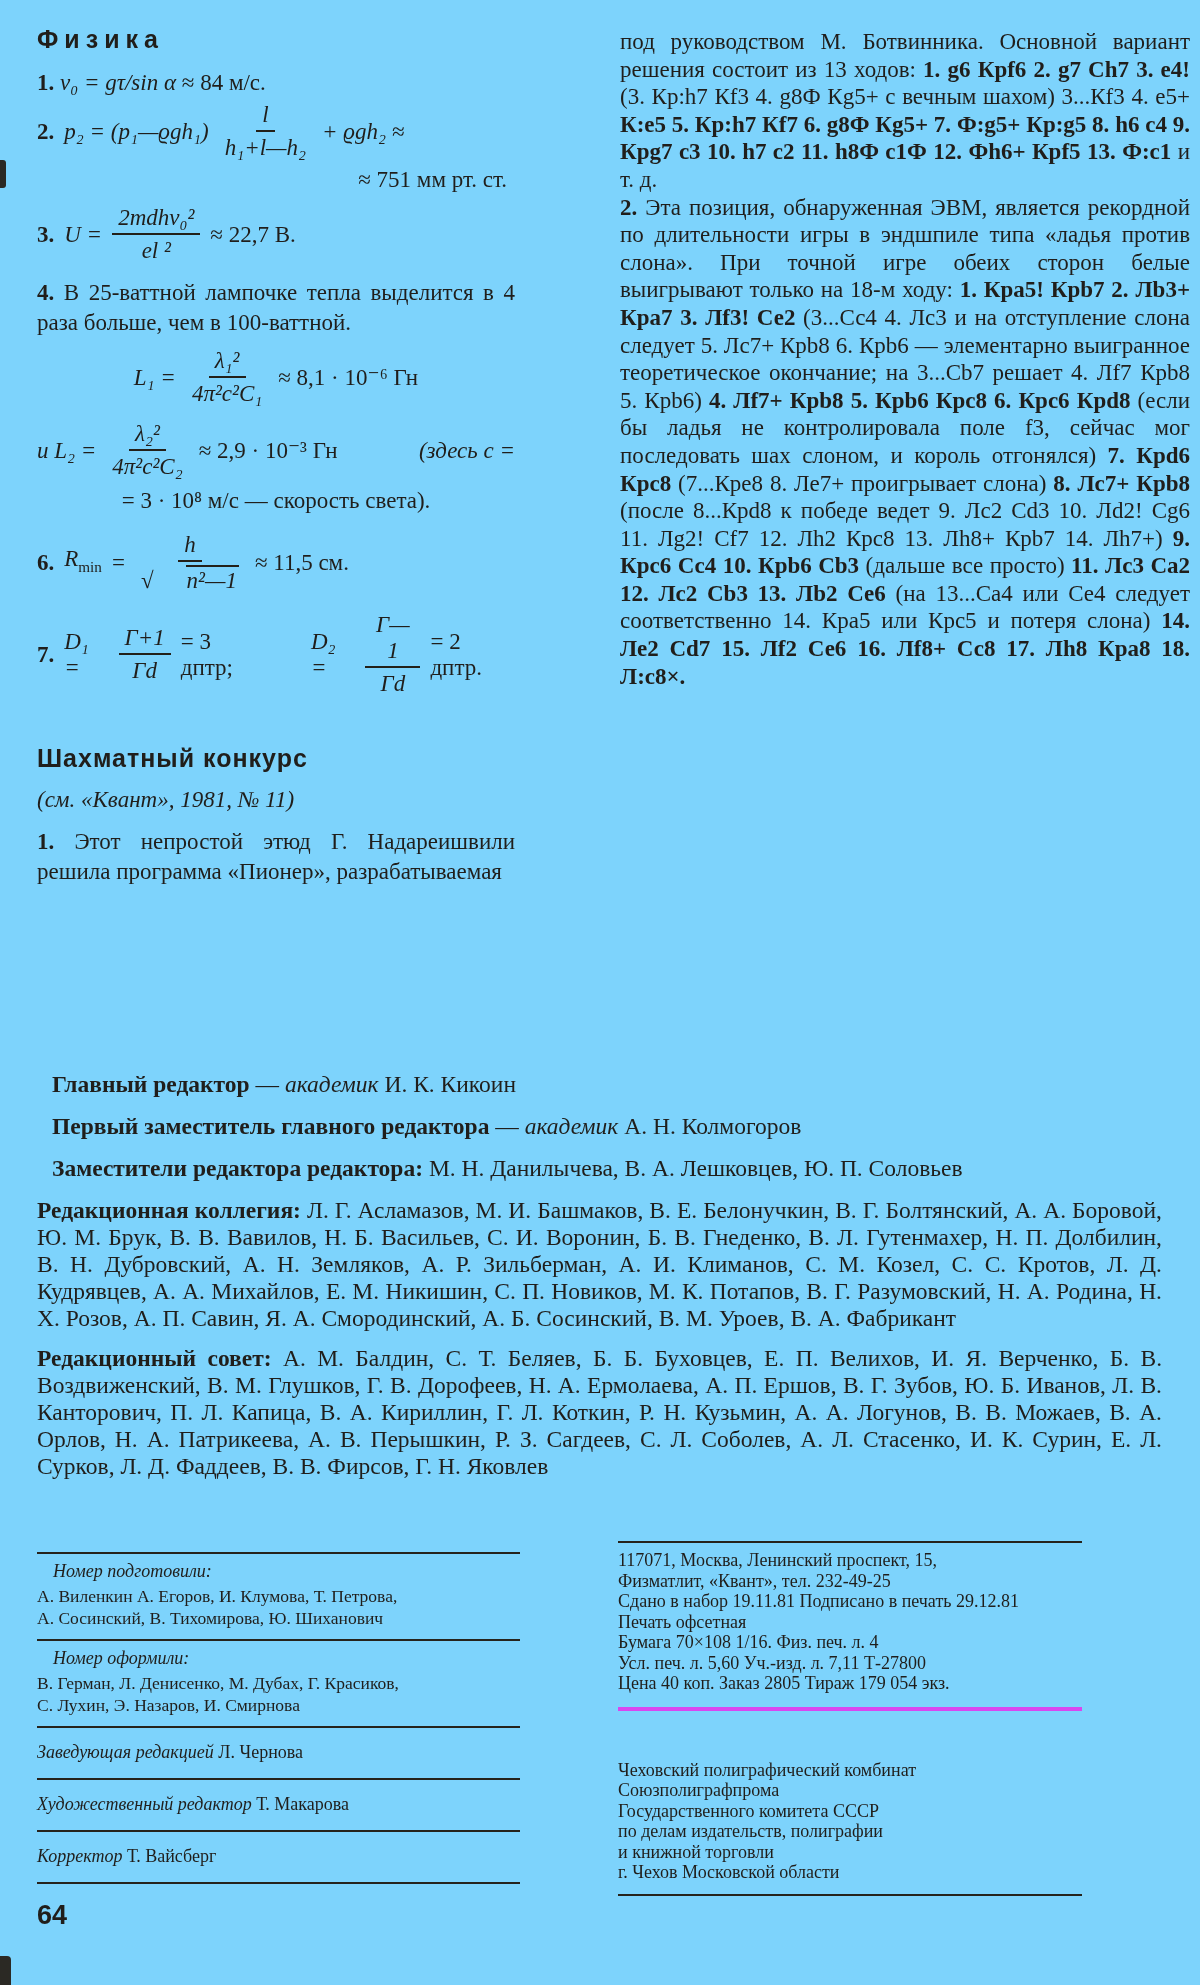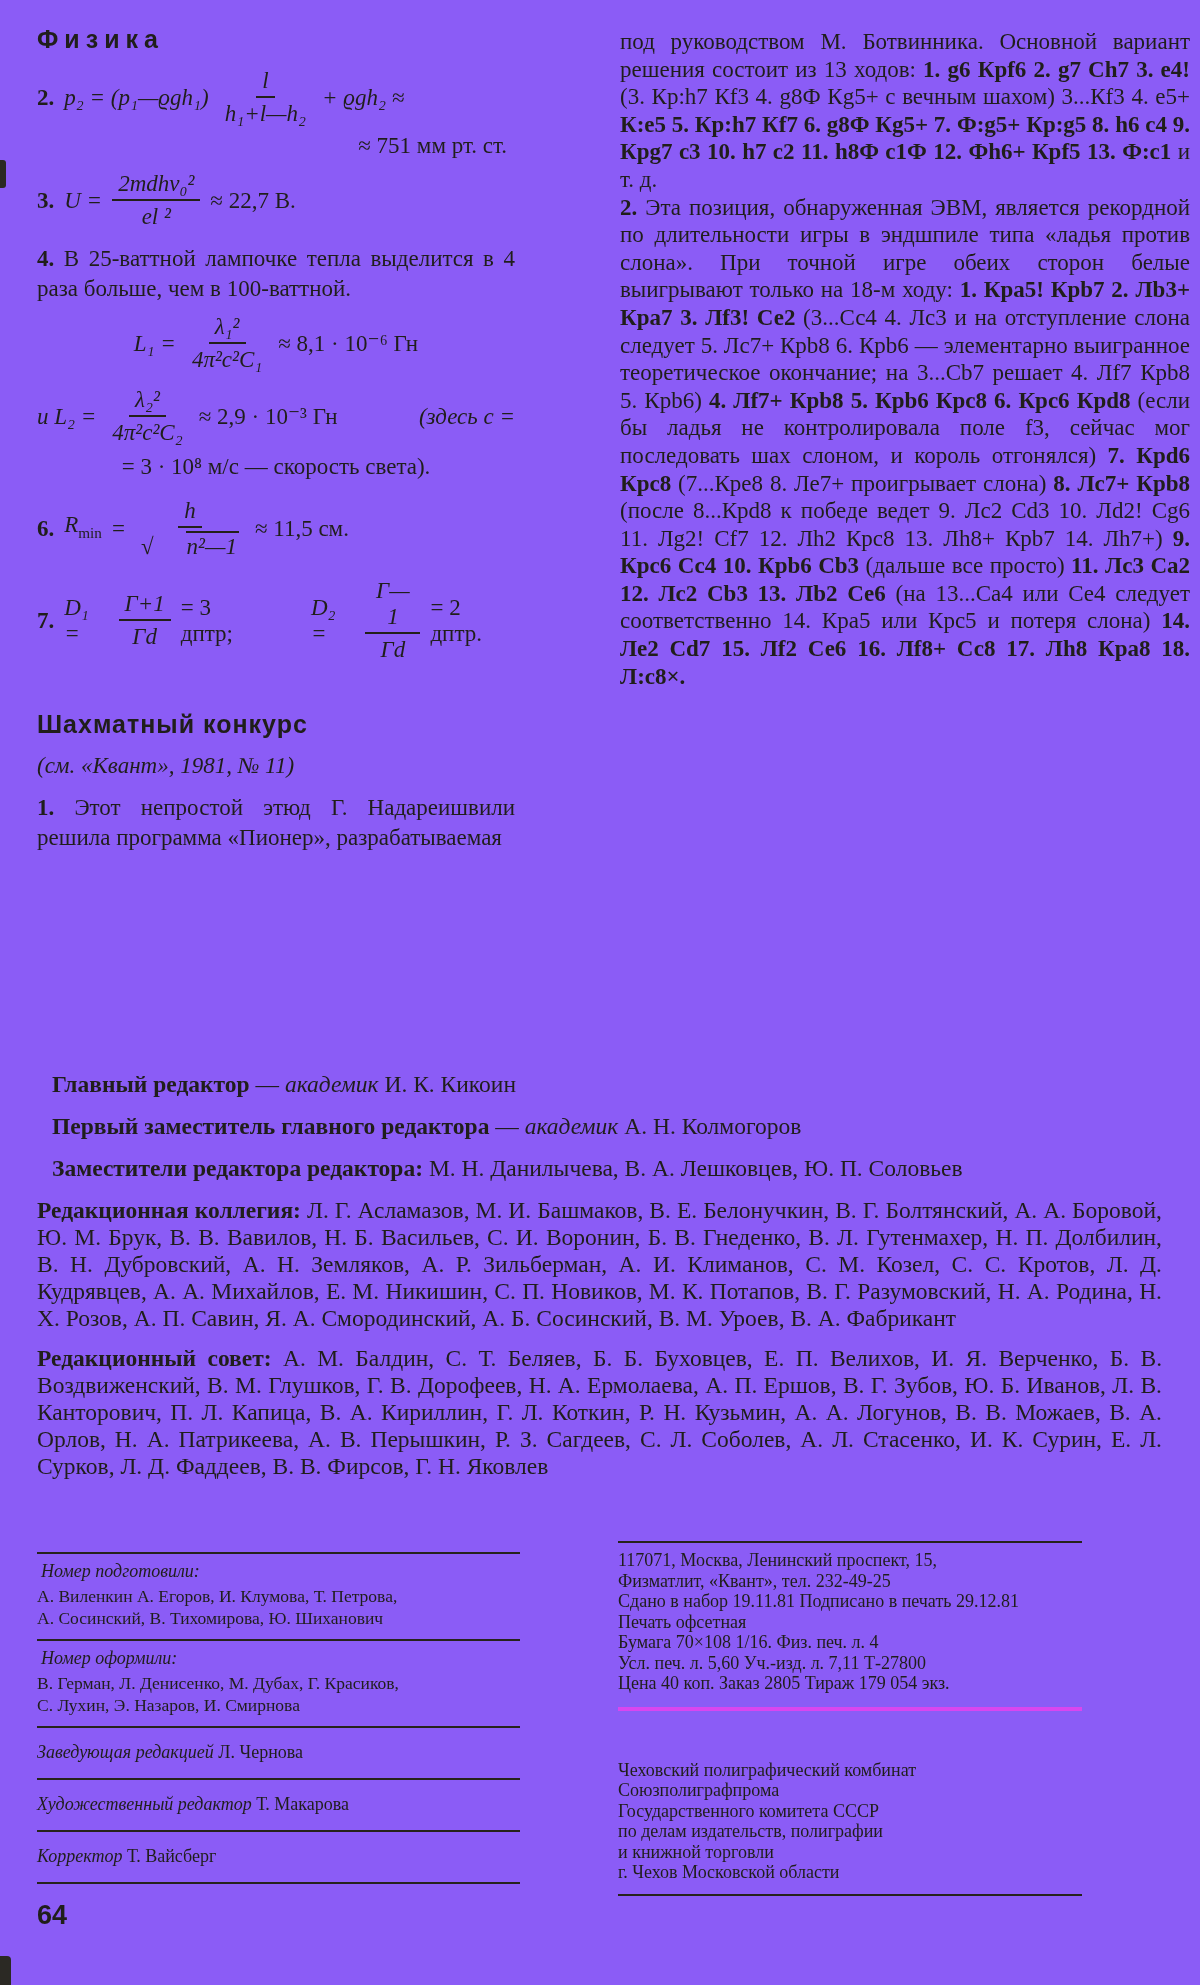--- a/index.html
+++ b/index.html
@@ -1,16 +1,16 @@
 <!DOCTYPE html>
 <html><head>
 <meta charset="utf-8">
 <style>
   html,body{margin:0;padding:0;background:#e9e7e0;}
-  .page{position:relative;width:1200px;height:1985px;background:#8b5cf6;
+  .page{position:relative;width:1200px;height:1985px;background:#7dd3fc;
         font-family:"Liberation Serif","DejaVu Serif",serif;color:#201e1b;overflow:hidden;}
 
   
   .col-left{position:absolute;left:37px;top:24px;width:478px;font-size:23px;line-height:30px;}
   .col-right{position:absolute;left:620px;top:28px;width:570px;font-size:23px;line-height:27.6px;text-align:justify;}
   .col-right p{margin:0;}
 
   .phys-title{font-family:"Liberation Sans","DejaVu Sans",sans-serif;
               font-size:25px;font-weight:bold;letter-spacing:6px;margin:0 0 14px;}
   .pbody{margin:0 0 2px;text-align:justify;}
@@ -41,21 +41,21 @@
   .chess-ref{font-style:italic;margin:0 0 12px;font-size:23px;}
 
   
   .masthead{position:absolute;left:37px;top:1056px;width:1125px;font-size:23.5px;line-height:27px;}
   .m-line{margin:15px;}
   .m-para{margin:13px 0 0;text-align:justify;}
 
   
   .footer-left{position:absolute;left:37px;top:1552px;width:483px;font-size:17.5px;line-height:20px;}
   .flb{border-top:2px solid #26231c;padding:7px 0 9px;}
-  .fl-head{font-style:italic;margin:0 4px 5px;font-size:18px;}
+  .fl-head{font-style:italic;margin:0 16px 5px;font-size:18px;}
   .fline{margin:0 0 2px;}
   .flb-single{padding:14px 0 16px;font-size:18px;}
   .fl-end{border-top:2px solid #26231c;}
   .page-num{position:absolute;left:37px;top:1900px;font-size:27px;font-weight:bold;
             font-family:"Liberation Sans","DejaVu Sans",sans-serif;}
 
   
   .footer-right{position:absolute;left:618px;top:1541px;width:464px;font-size:18px;line-height:19.5px;}
   .frb{border-top:2px solid #26231c;border-bottom:4px solid #d946ef;padding:8px 0 12px;}
   .frb2{margin-top:50px;border-bottom:2px solid #26231c;padding:0 0 10px;}
@@ -67,20 +67,21 @@
   .a2{left:0;top:1956px;width:11px;height:29px;border-radius:0 4px 0 0;}
 </style>
 </head>
 <body>
 
 <div class="page">
 
   <section class="col-left">
     <h2 class="phys-title">Физика</h2>
 
+    <p class="pbody"><span class="rs-b">1. </span><span class="rs-i">v₀ = gτ/sin α</span><span> ≈ 84 м/с.</span></p>
 
     <div class="frow">
       <span class="bnum">2.</span>
       <span class="it">p₂ = (p₁—ϱgh₁)</span>
       <span class="frac">
         <span class="fnum it">l</span>
         <span class="fden it">h₁+l—h₂</span>
       </span>
       <span class="it">+ ϱgh₂ ≈</span>
     </div>

